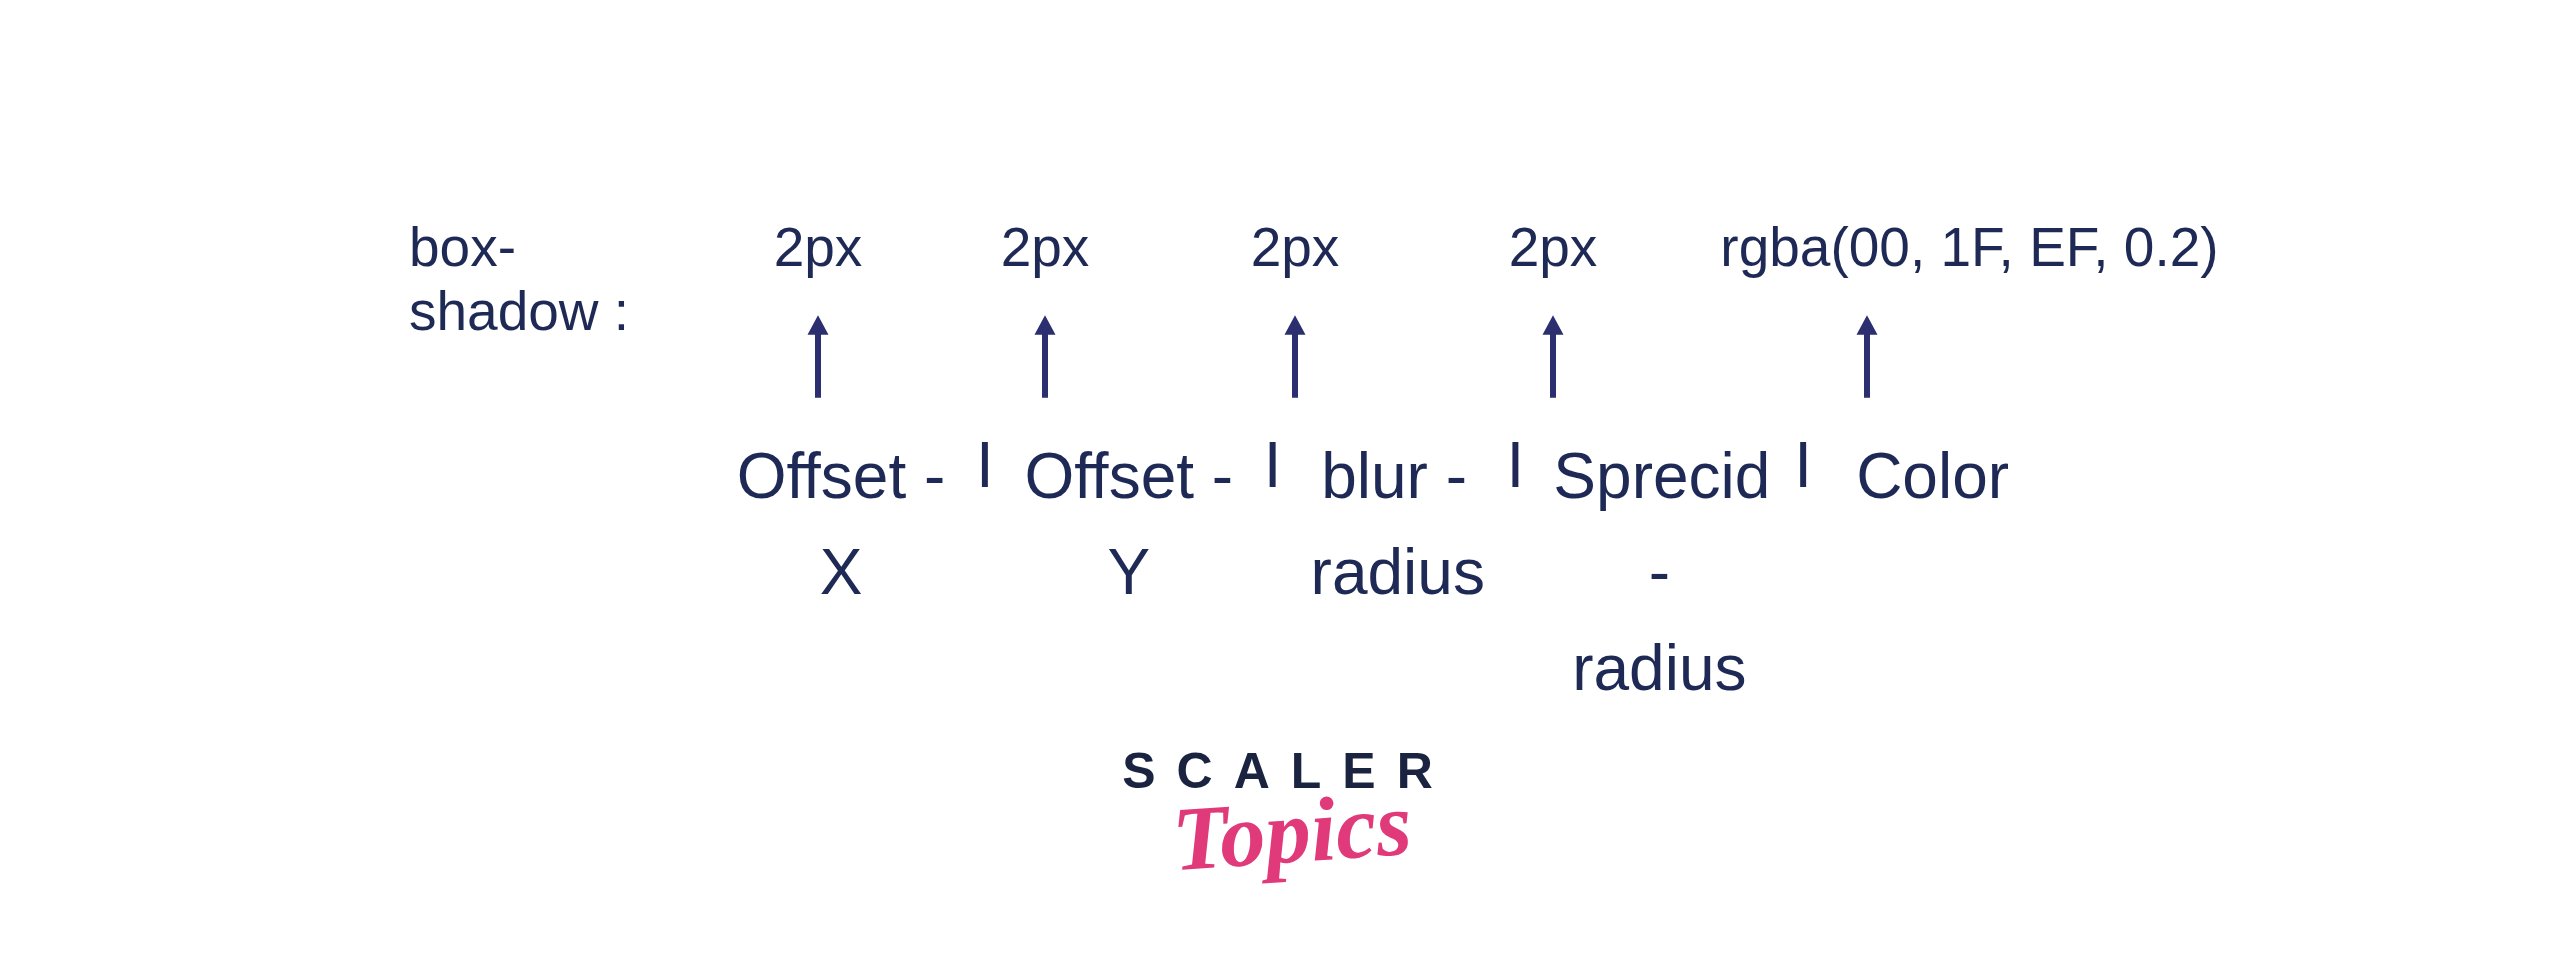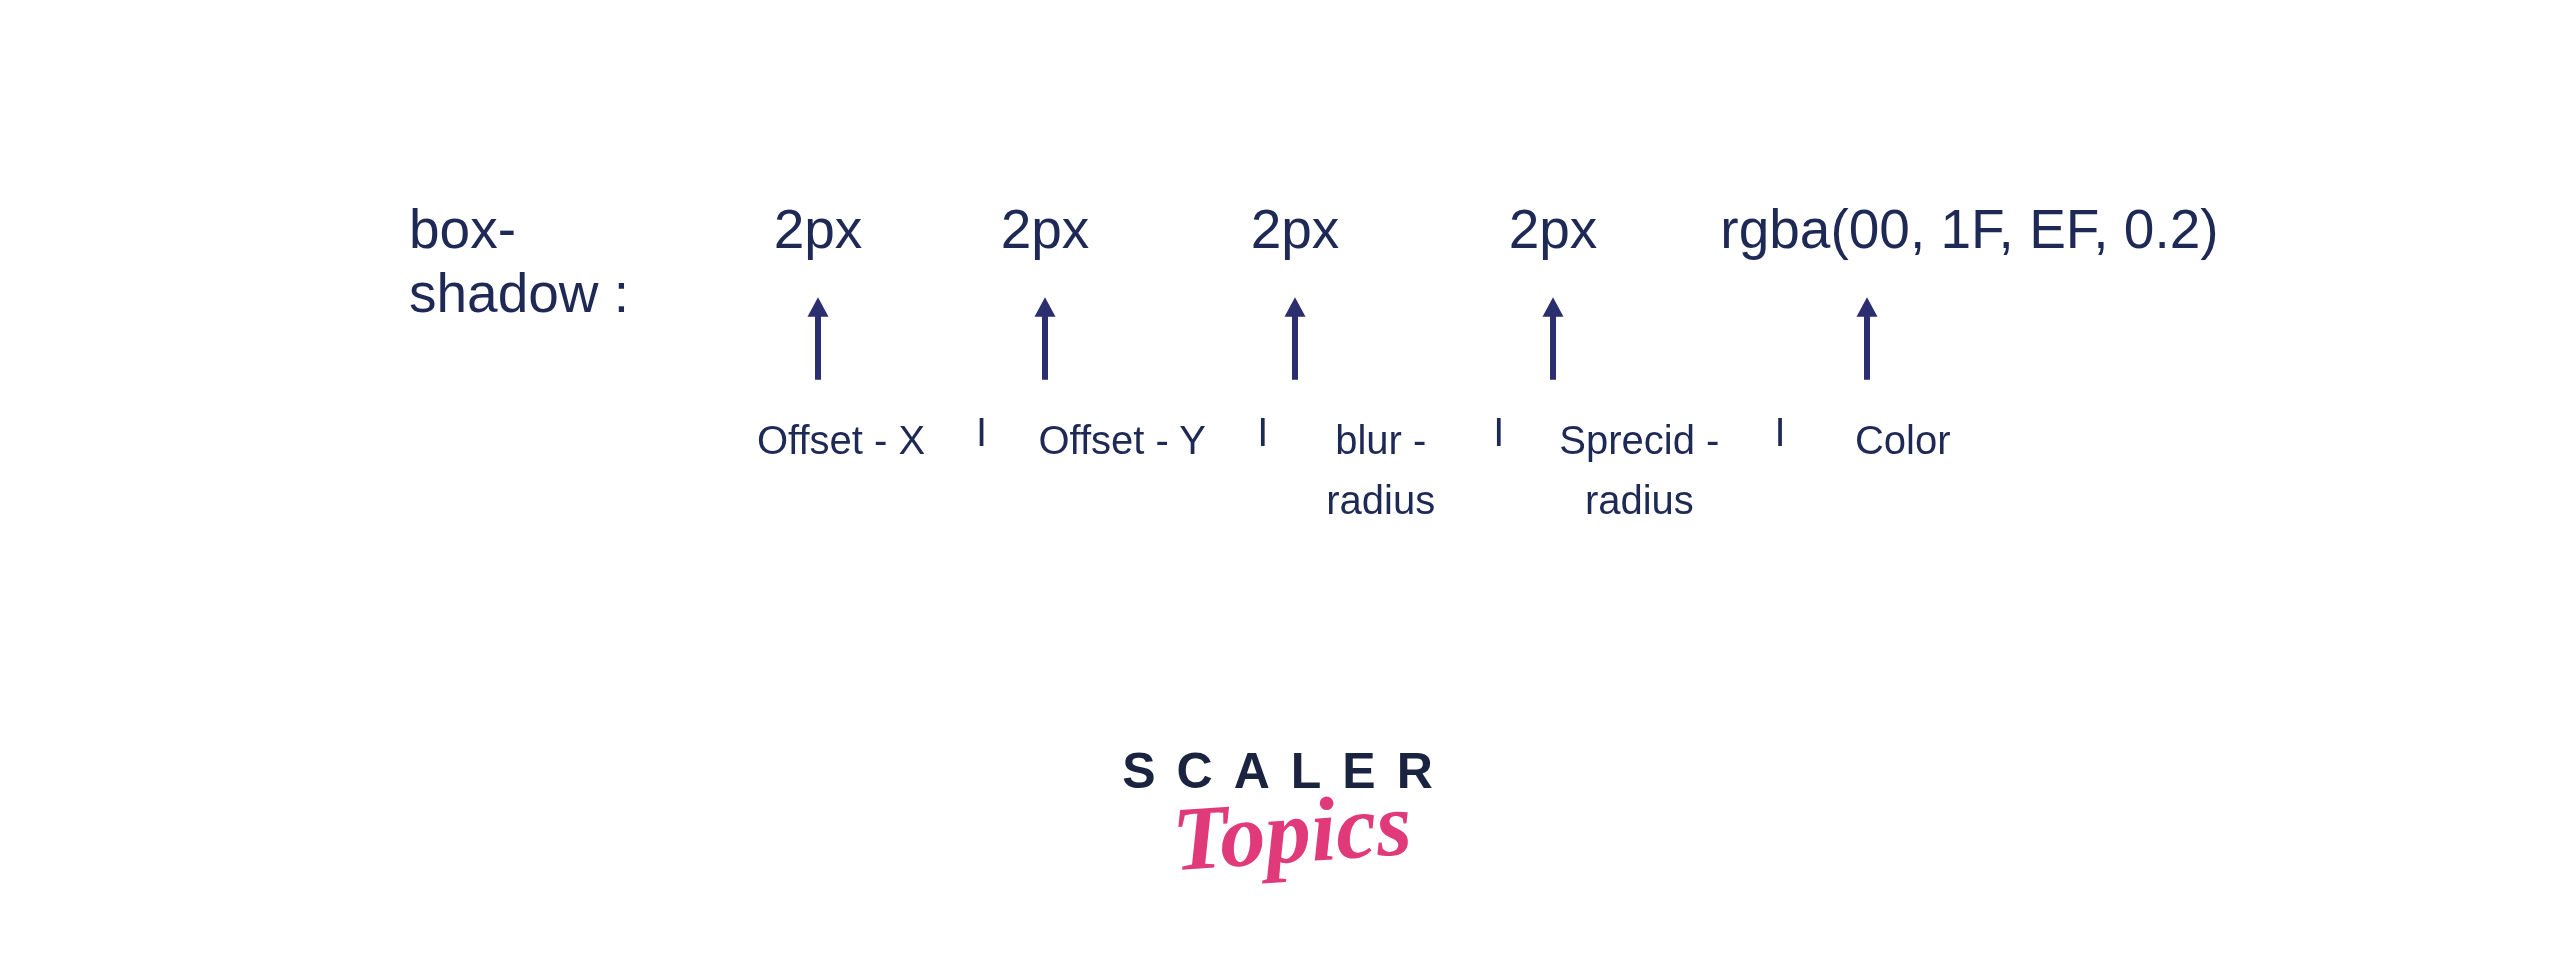--- a/index.html
+++ b/index.html
@@ -31,36 +31,37 @@
     align-items: baseline;
   }
   .value-item {
     display: flex;
     flex-direction: column;
     align-items: center;
     position: relative;
   }
   .value-text {
     text-align: center;
+    margin-top: 18px;
   }
   .arrow-wrapper {
     display: flex;
     flex-direction: column;
     align-items: center;
     margin-top: 36px;
   }
   .arrow-svg {
     width: 30px;
     height: 83px;
   }
   .label-row {
     display: flex;
     align-items: flex-start;
     color: #1e2a55;
-    font-size: 40px;
+    font-size: 64px;
     font-weight: 400;
     margin-top: 30px;
     padding-left: 326px;
   }
   .label-item {
     text-align: center;
     line-height: 1.5;
   }
   .separator {
     margin: 0 29px;

